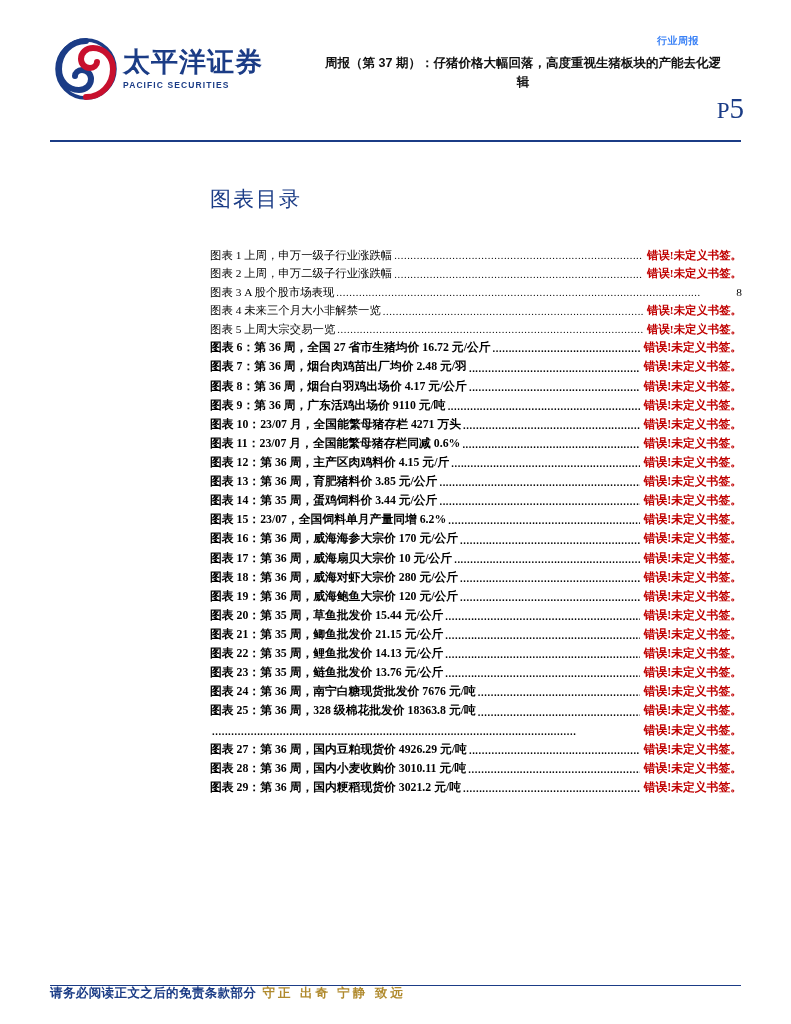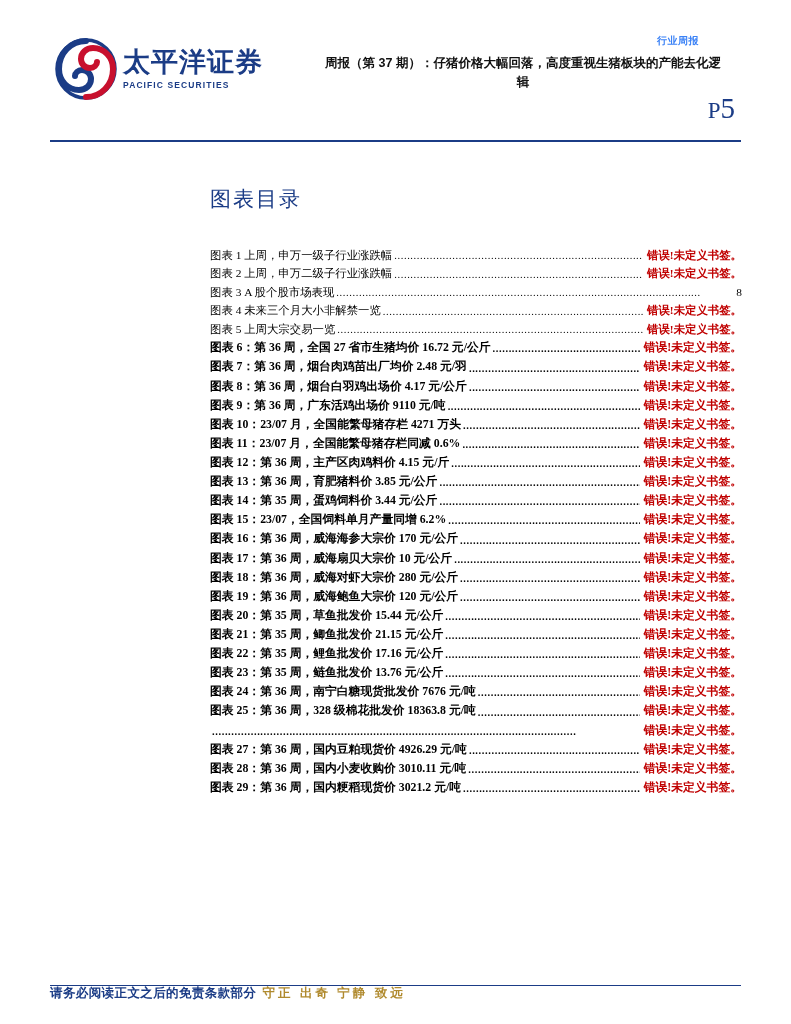--- a/index.html
+++ b/index.html
@@ -87,21 +87,21 @@
     font-weight: bold;
     color: #111111;
     line-height: 1.55;
     text-align: center;
     width: 404px;
     margin-left: auto;
     margin-right: 42px;
   }
   .page-num {
     position: absolute;
-    right: 56px;
+    right: 47px;
     top: 58px;
     font-family: "Liberation Serif", serif;
     font-size: 23px;
     color: #1b3c86;
   }
   .page-num .pn-digit {
     font-size: 29px;
   }
 
   .hdr-rule {
@@ -357,21 +357,21 @@
       <span class="toc-page toc-err">错误!未定义书签。</span>
     </div>
 
     <div class="toc-row bold">
       <span class="toc-label">图表 21：第 35 周，鲫鱼批发价 21.15 元/公斤</span>
       <span class="toc-dots">.................................................................................................................</span>
       <span class="toc-page toc-err">错误!未定义书签。</span>
     </div>
 
     <div class="toc-row bold">
-      <span class="toc-label">图表 22：第 35 周，鲤鱼批发价 17.16 元/公斤</span>
+      <span class="toc-label">图表 22：第 35 周，鲤鱼批发价 14.13 元/公斤</span>
       <span class="toc-dots">.................................................................................................................</span>
       <span class="toc-page toc-err">错误!未定义书签。</span>
     </div>
 
     <div class="toc-row bold">
       <span class="toc-label">图表 23：第 35 周，鲢鱼批发价 13.76 元/公斤</span>
       <span class="toc-dots">.................................................................................................................</span>
       <span class="toc-page toc-err">错误!未定义书签。</span>
     </div>
 

